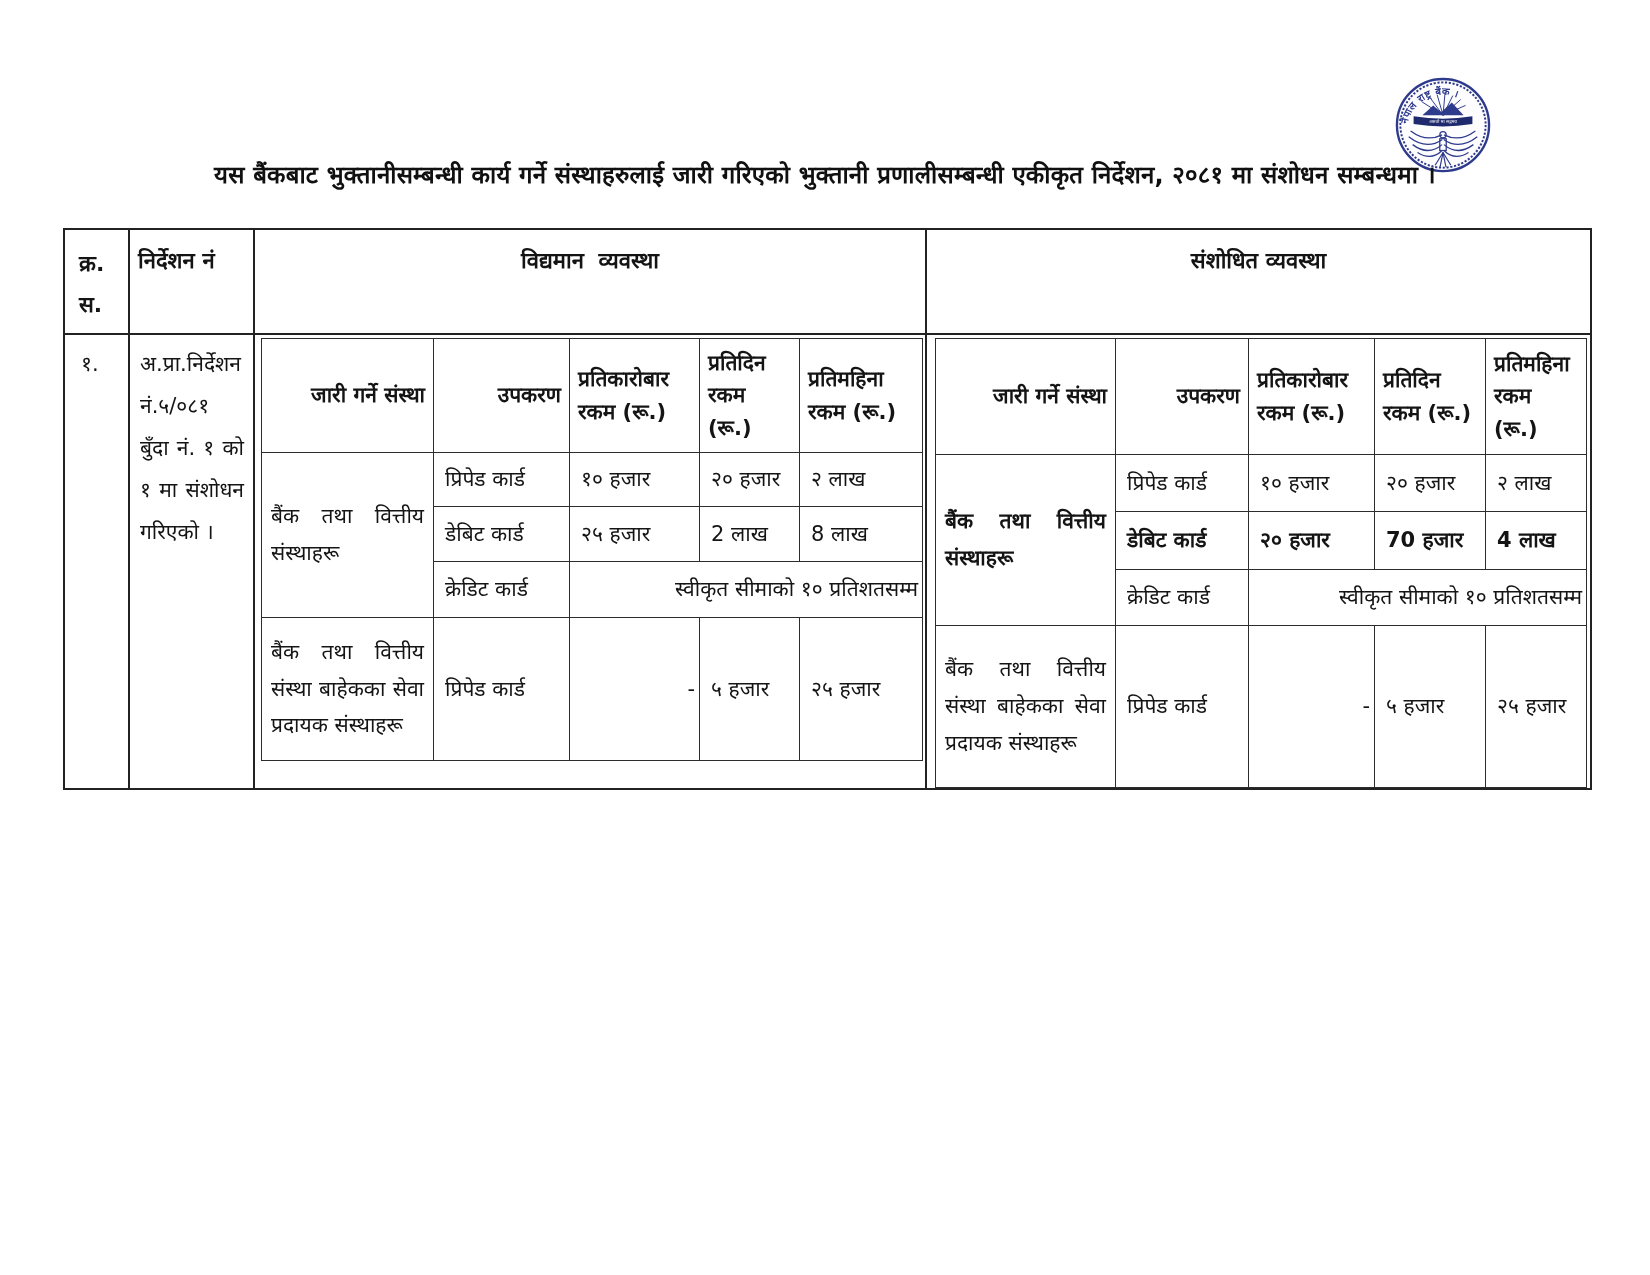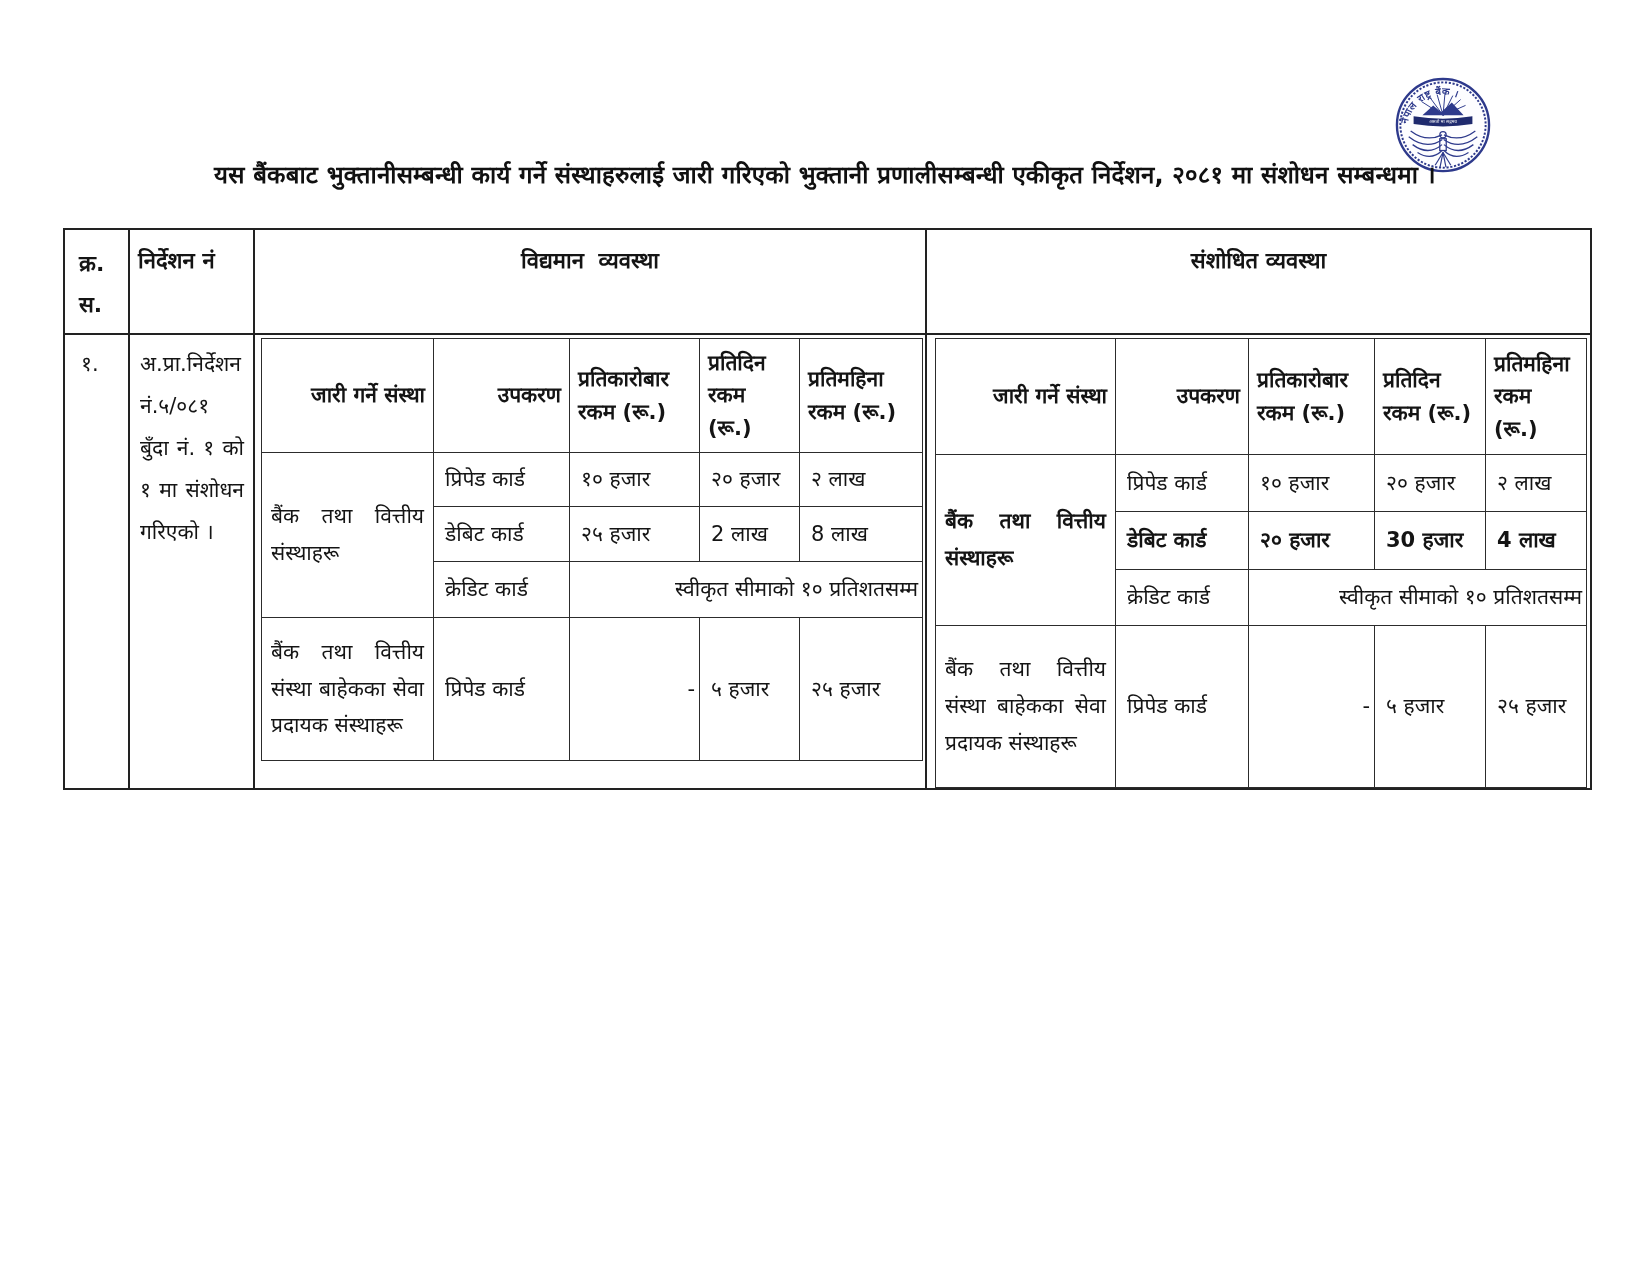--- a/index.html
+++ b/index.html
@@ -187,21 +187,21 @@
               <tr style="height:57px">
                 <td class="org b" rowspan="3">बैंक तथा वित्तीय संस्थाहरू</td>
                 <td class="cell">प्रिपेड कार्ड</td>
                 <td class="cell">१० हजार</td>
                 <td class="cell">२० हजार</td>
                 <td class="cell">२ लाख</td>
               </tr>
               <tr style="height:58px">
                 <td class="cell b">डेबिट कार्ड</td>
                 <td class="cell b">२० हजार</td>
-                <td class="cell b">30 हजार</td>
+                <td class="cell b">70 हजार</td>
                 <td class="cell b">4 लाख</td>
               </tr>
               <tr style="height:56px">
                 <td class="cell">क्रेडिट कार्ड</td>
                 <td class="cell ctr" colspan="3">स्वीकृत सीमाको १० प्रतिशतसम्म</td>
               </tr>
               <tr style="height:162px">
                 <td class="org">बैंक तथा वित्तीय संस्था बाहेकका सेवा प्रदायक संस्थाहरू</td>
                 <td class="cell">प्रिपेड कार्ड</td>
                 <td class="cell ctr">-</td>

